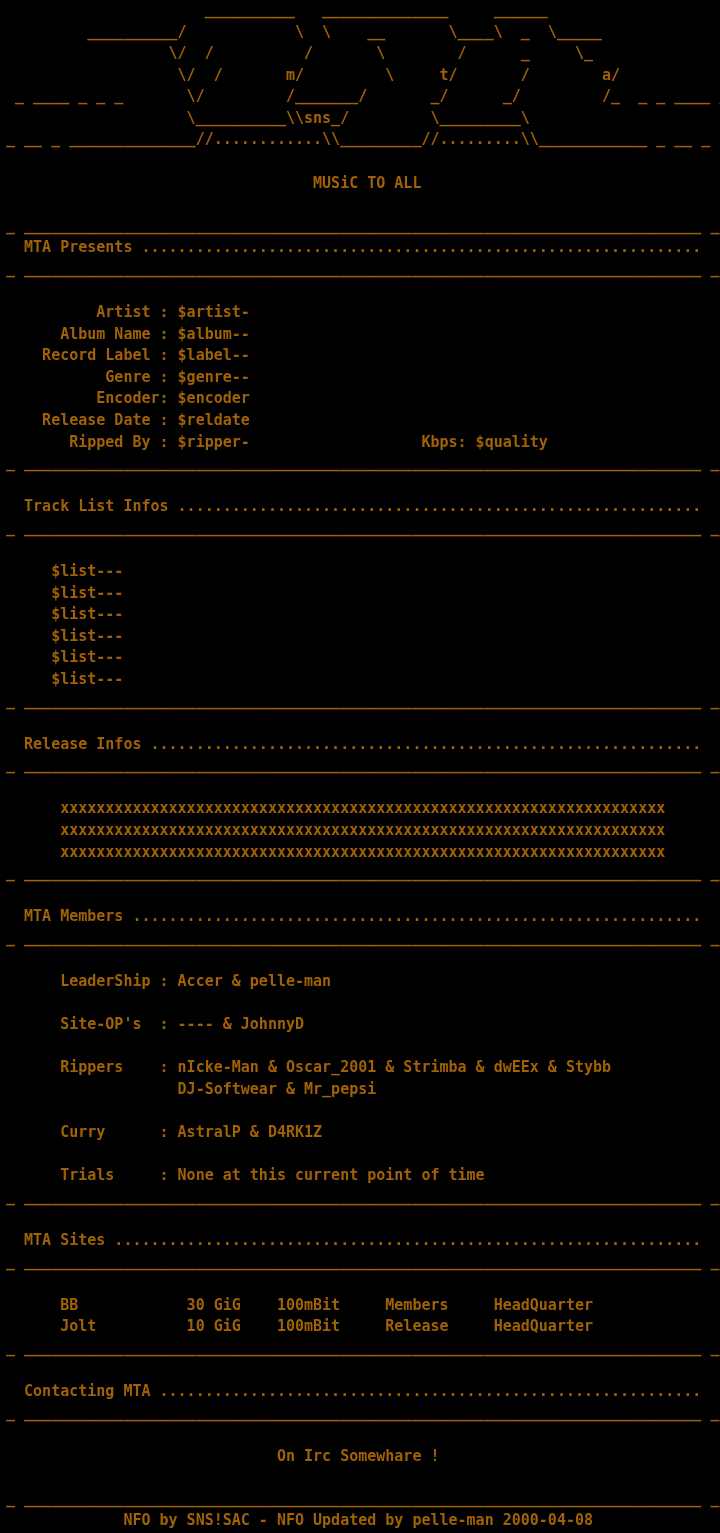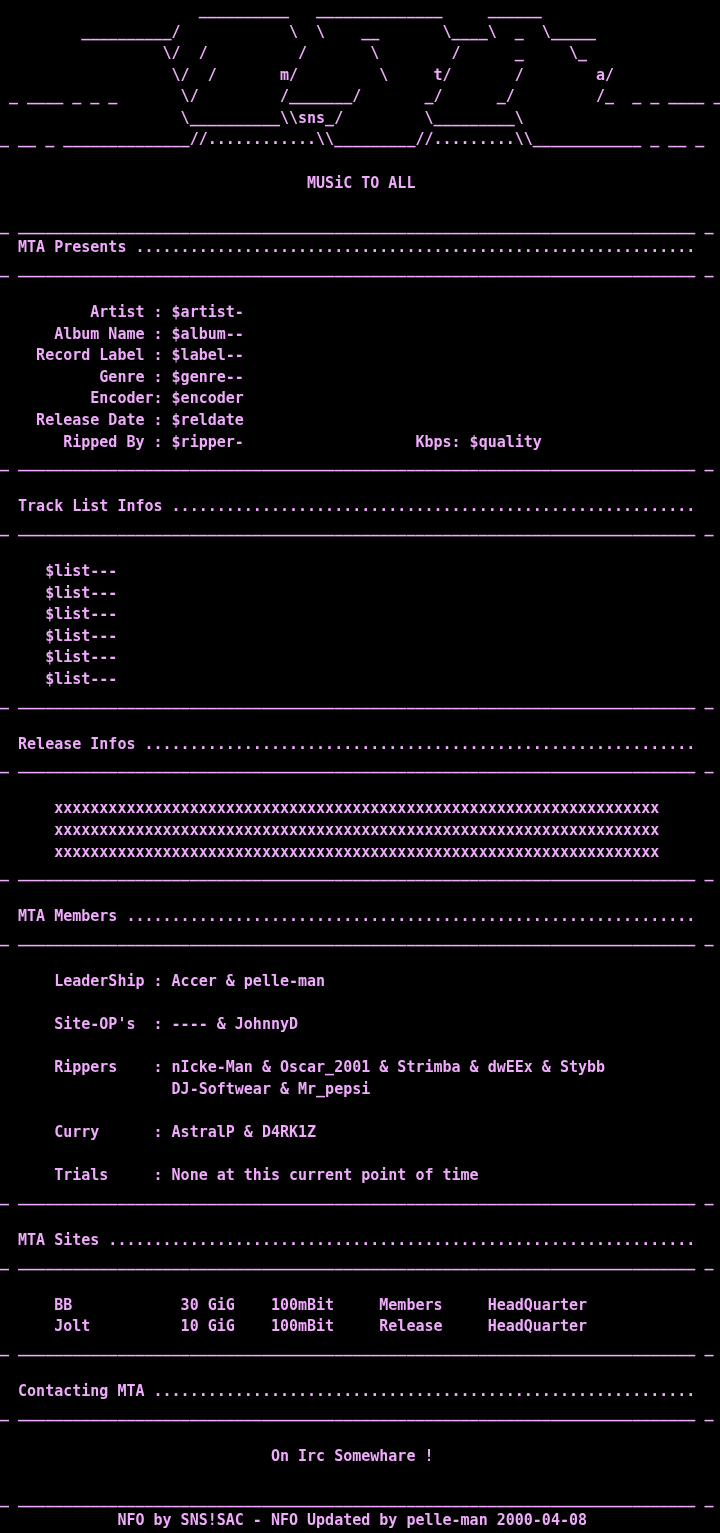--- a/index.html
+++ b/index.html
@@ -5,26 +5,26 @@
   html, body {
     margin: 0;
     padding: 0;
     background: #000000;
     width: 720px;
     height: 1533px;
     overflow: hidden;
   }
   .nfo {
     margin: 0;
-    padding: 0 0 0 0;
+    padding: 0 0 0 6px;
     font-family: "DejaVu Sans Mono", "Liberation Mono", monospace;
     font-size: 15px;
     font-weight: bold;
     line-height: 21.59px;
-    color: #f0abfc;
+    color: #a16207;
     white-space: pre;
   }
   .ln {
     height: 21.59px;
     overflow: hidden;
     white-space: pre;
   }
 </style>
 </head>
 <body>

